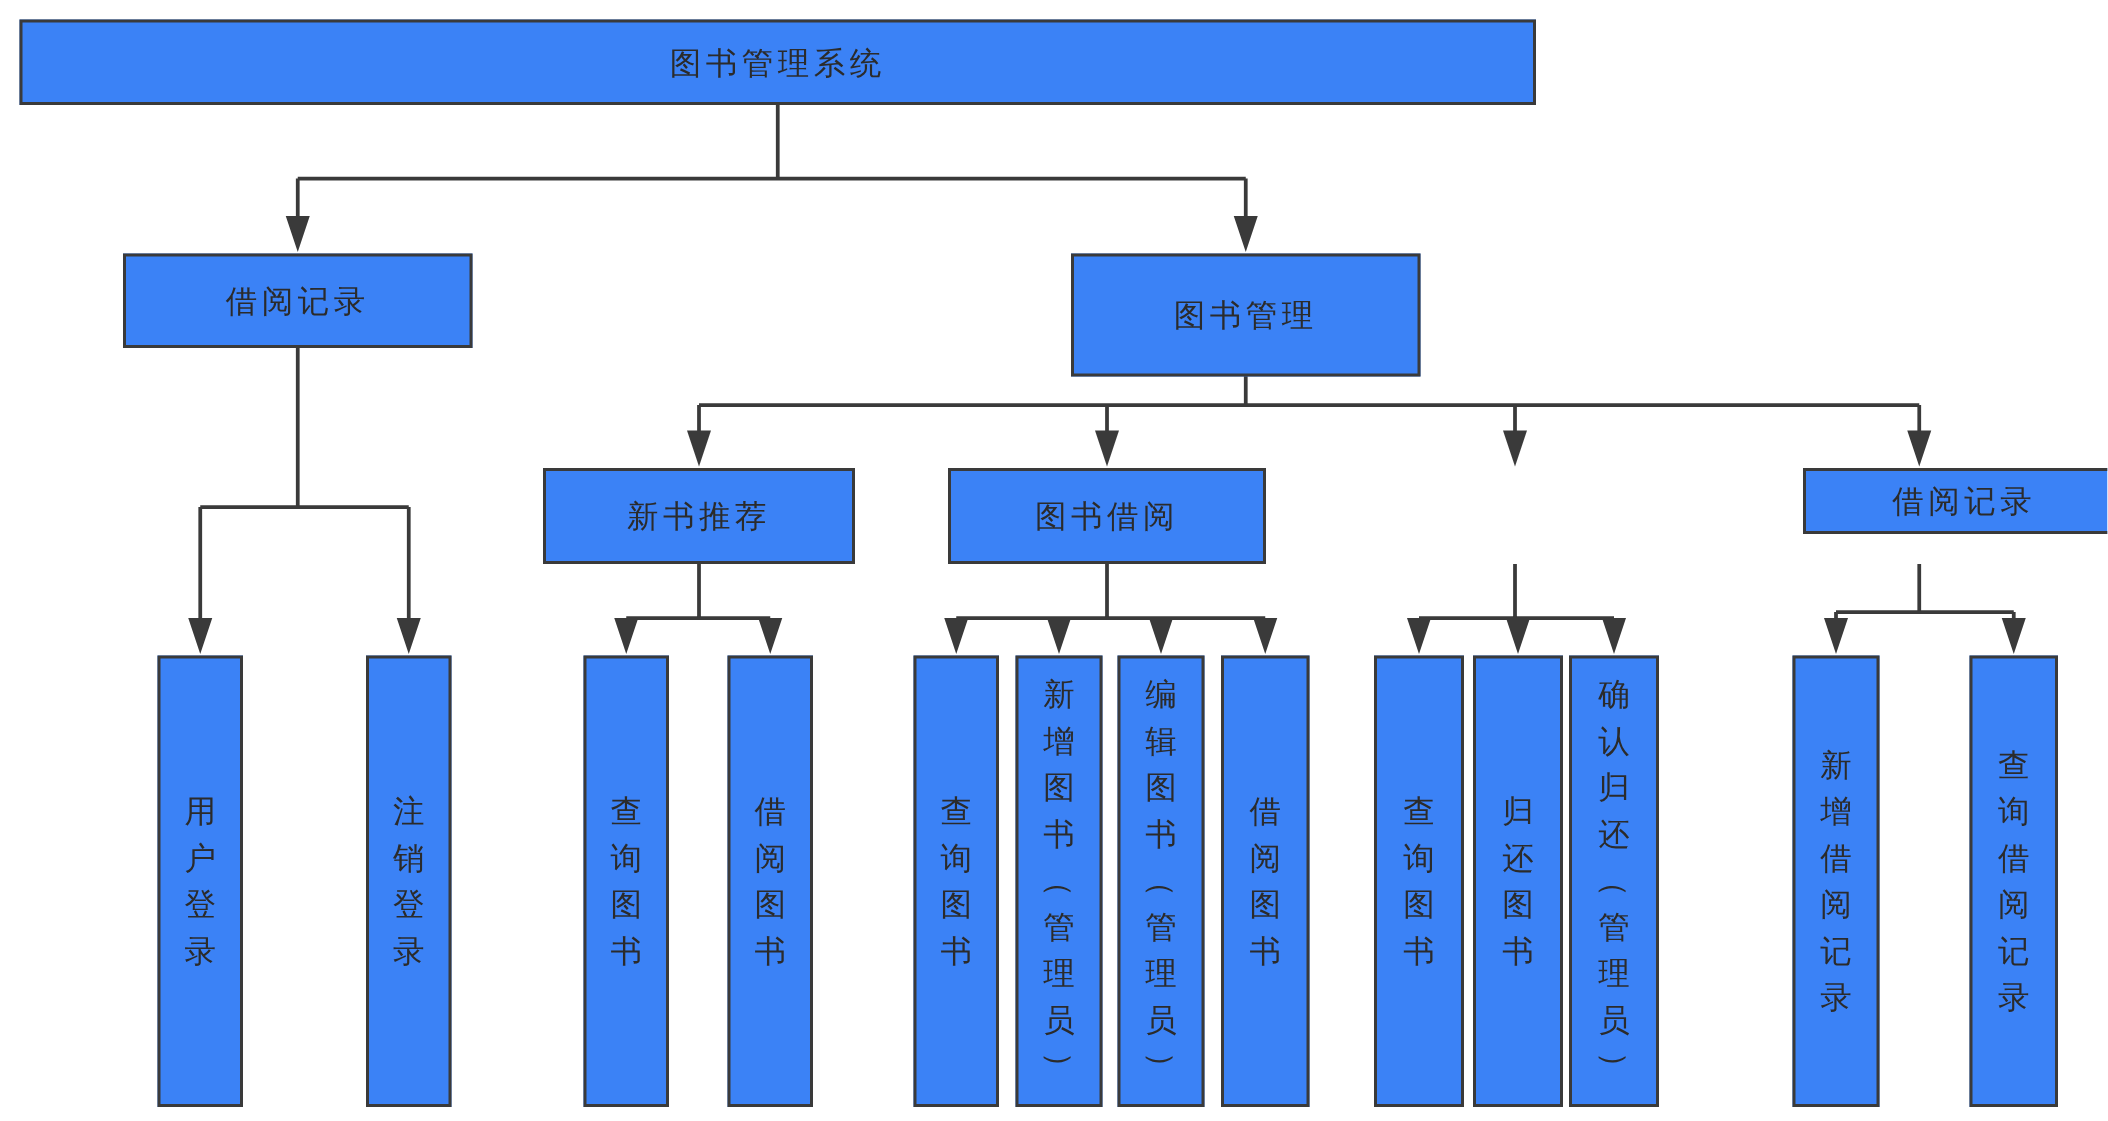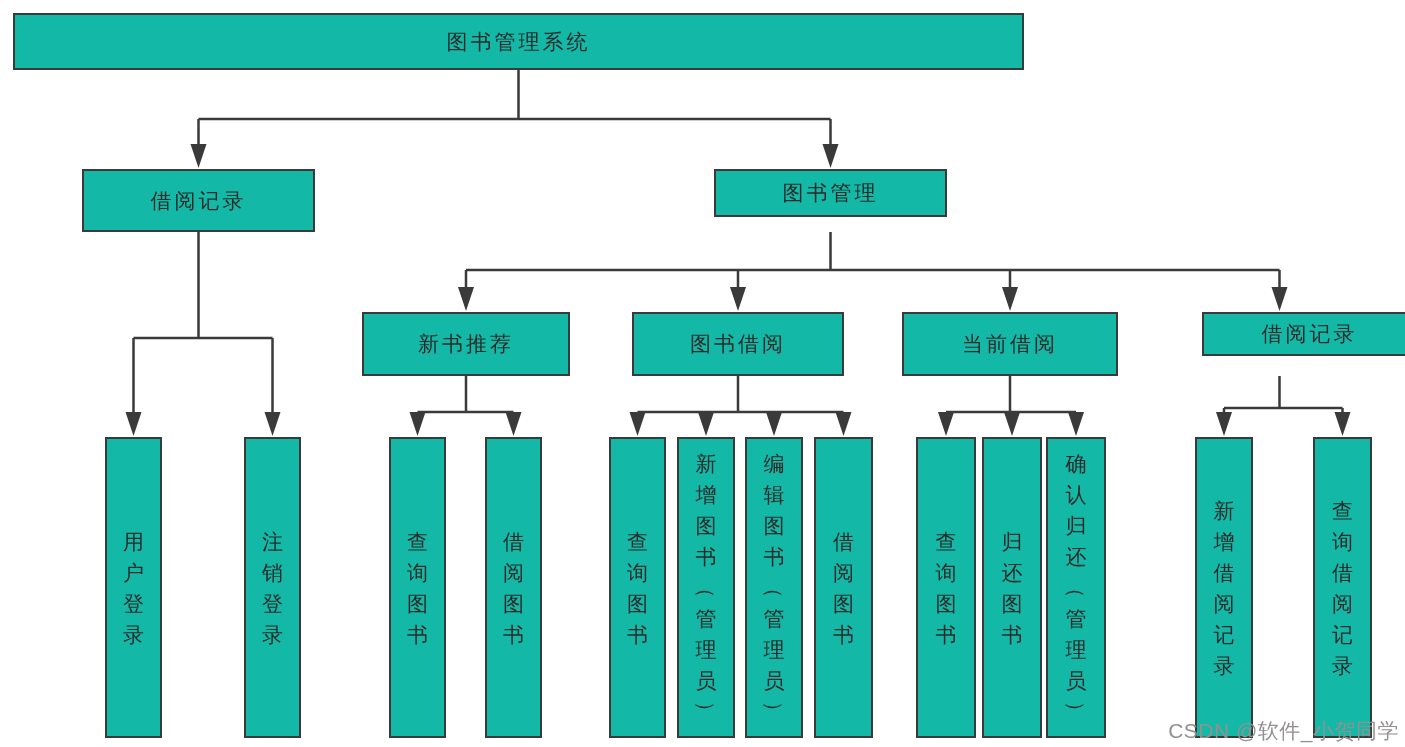--- a/index.html
+++ b/index.html
@@ -2,21 +2,21 @@
 <html><head>
 <meta charset="utf-8">
 <style>
   html,body{margin:0;padding:0;background:#ffffff;}
   .stage{
     position:relative;width:1405px;height:747px;background:#ffffff;
     font-family:"Liberation Sans","DejaVu Sans",sans-serif;overflow:hidden;
   }
   svg.wires{position:absolute;left:0;top:0;z-index:0;}
   .node{
-    position:absolute;box-sizing:border-box;background:#14b8a6;
+    position:absolute;box-sizing:border-box;background:#3b82f6;
     border:2.5px solid #3a3a3a;color:#2b2b2b;z-index:1;
     display:flex;align-items:center;justify-content:center;
   }
   .hbox{font-size:21px;letter-spacing:3px;white-space:nowrap;}
   .vbox{flex-direction:column;}
   .vbox .ch{
     font-size:21px;height:31px;line-height:31px;width:100%;
     display:flex;align-items:center;justify-content:center;
   }
   .vbox .ch.rot{transform:rotate(90deg);}
@@ -66,25 +66,24 @@
       <polygon points="1004,412 1020,412 1012,436"></polygon>
       <polygon points="1068,412 1084,412 1076,436"></polygon>
       <polygon points="1216,412 1232,412 1224,436"></polygon>
       <polygon points="1334.5,412 1350.5,412 1342.5,436"></polygon>
     </g>
   </svg>
 
   <div class="node hbox" style="left:13px;top:13px;width:1011px;height:57px">图书管理系统</div>
 
   <div class="node hbox" style="left:82px;top:169px;width:233px;height:63px">借阅记录</div>
-  <div class="node hbox" style="left:714px;top:169px;width:233px;height:48px">图书管理</div>
+  <div class="node hbox" style="left:714px;top:169px;width:233px;height:82px">图书管理</div>
 
   <div class="node hbox" style="left:632px;top:312px;width:212px;height:64px">图书借阅</div>
   <div class="node hbox" style="left:362px;top:312px;width:208px;height:64px">新书推荐</div>
-  <div class="node hbox" style="left:902px;top:312px;width:216px;height:64px">当前借阅</div>
   <div class="node hbox" style="left:1202px;top:312px;width:215px;height:44px">借阅记录</div>
 
   <div class="node vbox" style="left:105px;top:437px;width:57px;height:301px">
       <div class="ch">用</div>
       <div class="ch">户</div>
       <div class="ch">登</div>
       <div class="ch">录</div>
     </div>
   <div class="node vbox" style="left:244px;top:437px;width:57px;height:301px">
       <div class="ch">注</div>
@@ -175,14 +174,13 @@
     </div>
   <div class="node vbox" style="left:1313px;top:437px;width:59px;height:301px">
       <div class="ch">查</div>
       <div class="ch">询</div>
       <div class="ch">借</div>
       <div class="ch">阅</div>
       <div class="ch">记</div>
       <div class="ch">录</div>
     </div>
 
-  <div class="watermark">CSDN @软件_小贺同学</div>
 </div>
 
 </body></html>

